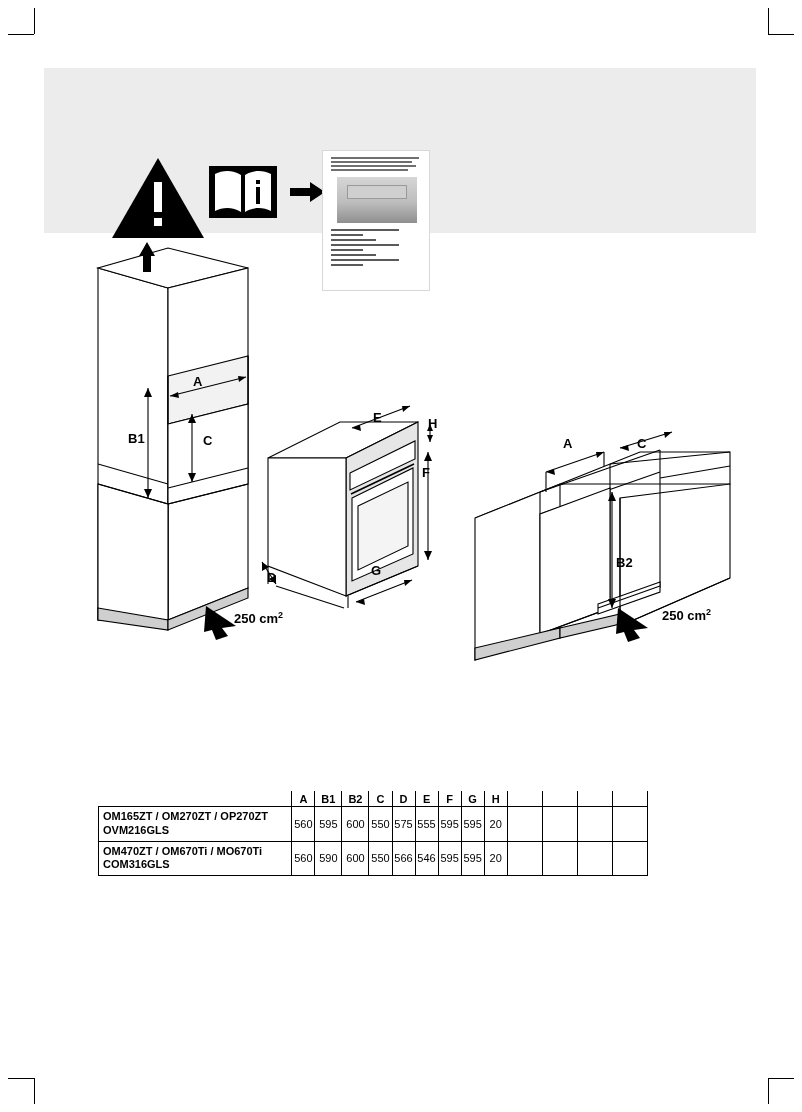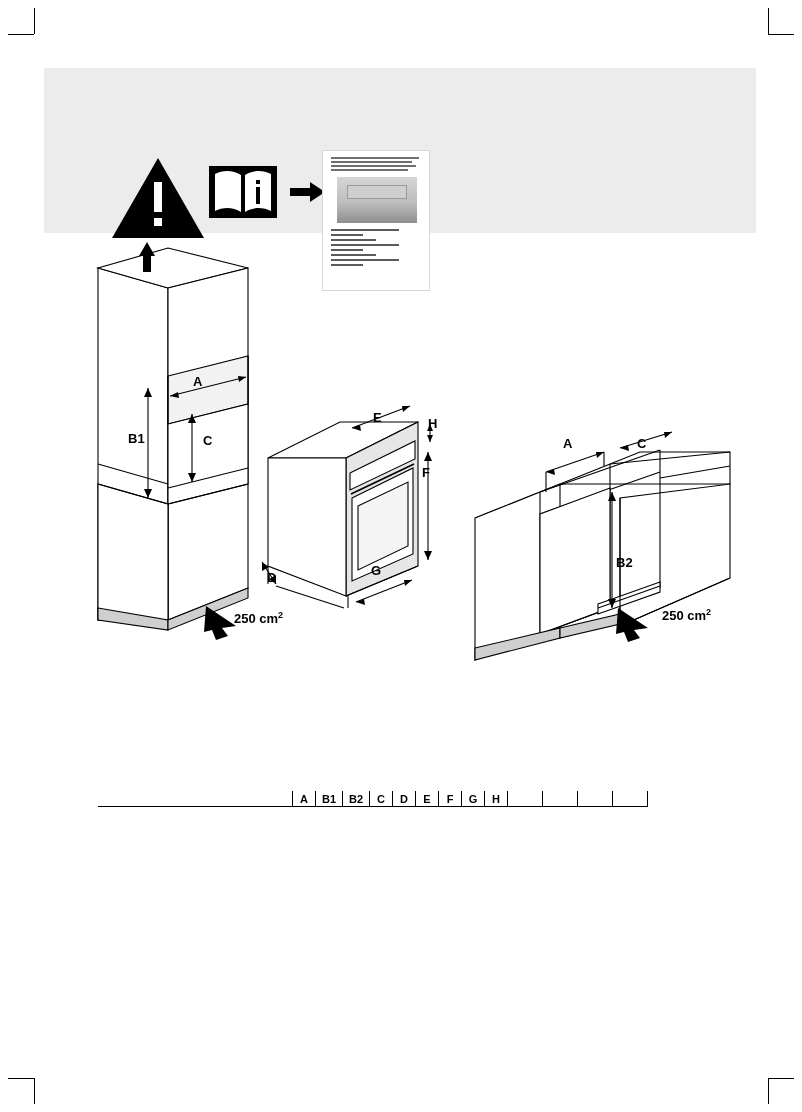--- a/index.html
+++ b/index.html
@@ -420,17 +420,51 @@
           <th class="dim c-f">F</th>
           <th class="dim c-g">G</th>
           <th class="dim c-h">H</th>
           <th class="pad c-x"></th>
           <th class="pad c-x"></th>
           <th class="pad c-x"></th>
           <th class="pad c-x"></th>
         </tr>
       </thead>
       <tbody>
+        <tr>
+          <td class="model" style="white-space:pre-line">OM165ZT / OM270ZT / OP270ZT
+OVM216GLS</td>
+          <td class="val">560</td>
+          <td class="val">595</td>
+          <td class="val">600</td>
+          <td class="val">550</td>
+          <td class="val">575</td>
+          <td class="val">555</td>
+          <td class="val">595</td>
+          <td class="val">595</td>
+          <td class="val">20</td>
+          <td class="blank"></td>
+          <td class="blank"></td>
+          <td class="blank"></td>
+          <td class="blank"></td>
+        </tr>
+        <tr>
+          <td class="model" style="white-space:pre-line">OM470ZT / OM670Ti / MO670Ti
+COM316GLS</td>
+          <td class="val">560</td>
+          <td class="val">590</td>
+          <td class="val">600</td>
+          <td class="val">550</td>
+          <td class="val">566</td>
+          <td class="val">546</td>
+          <td class="val">595</td>
+          <td class="val">595</td>
+          <td class="val">20</td>
+          <td class="blank"></td>
+          <td class="blank"></td>
+          <td class="blank"></td>
+          <td class="blank"></td>
+        </tr>
       </tbody>
     </table>
   </div>
 
 </div>
 
 </body></html>

